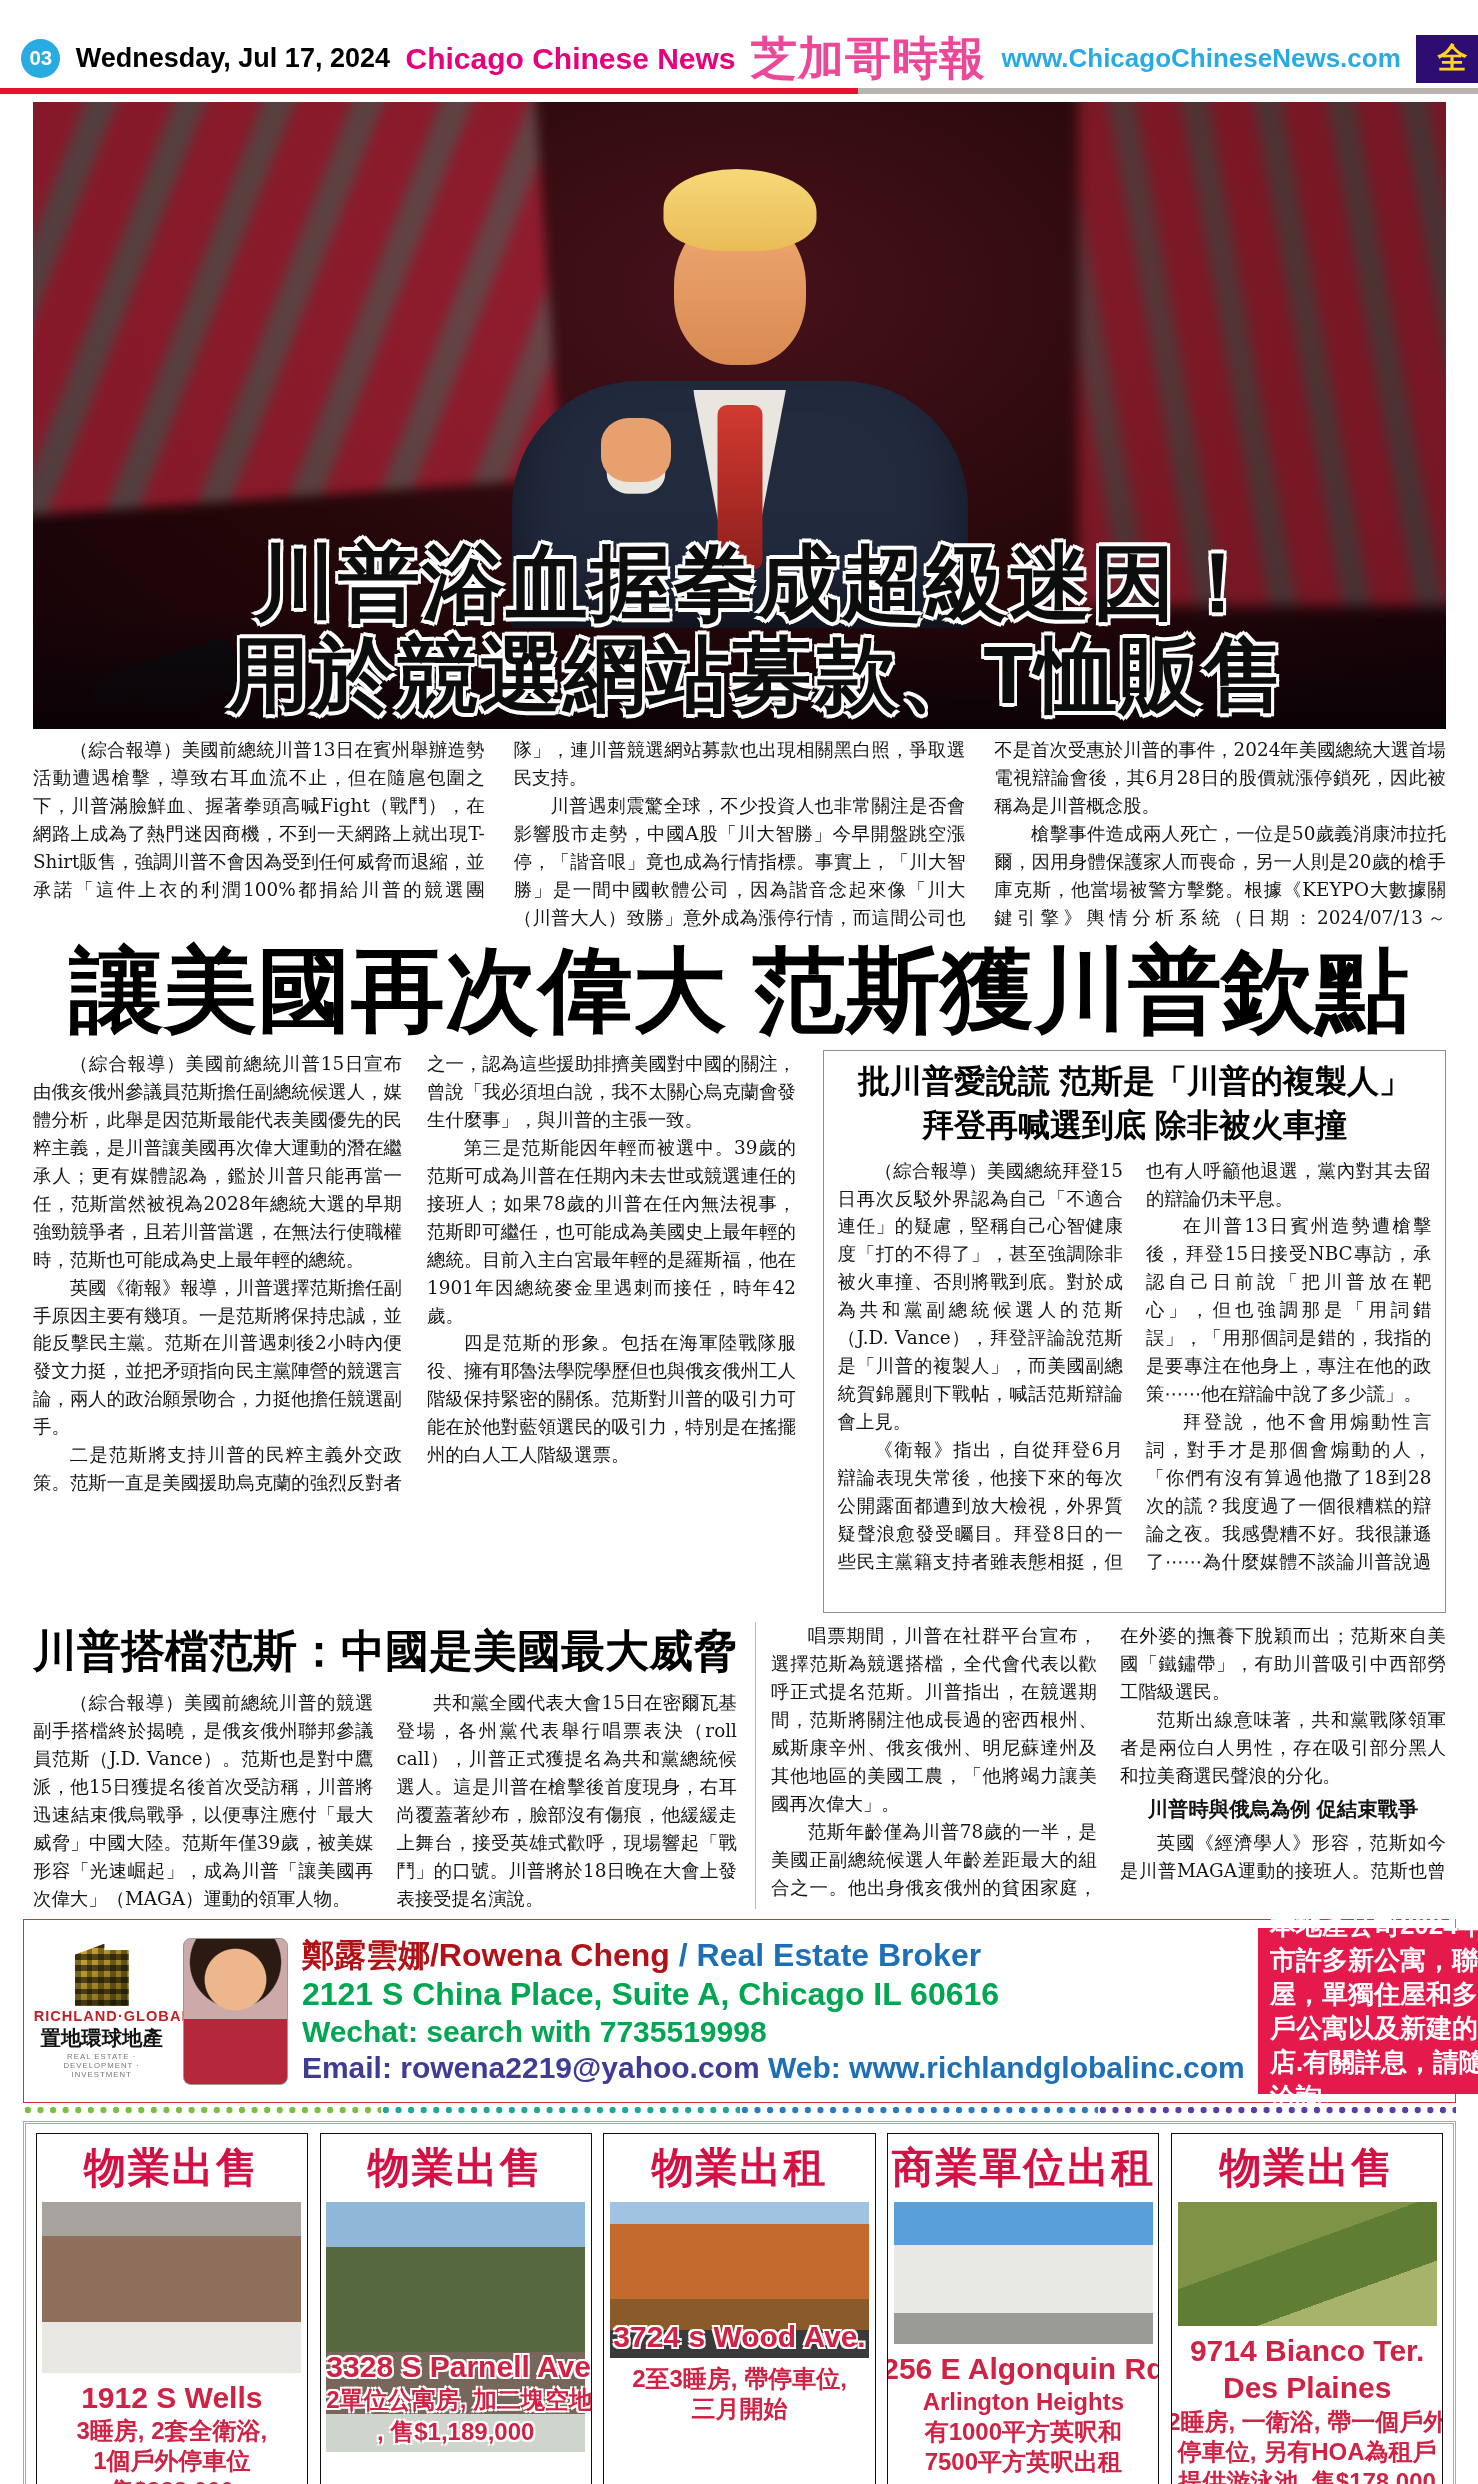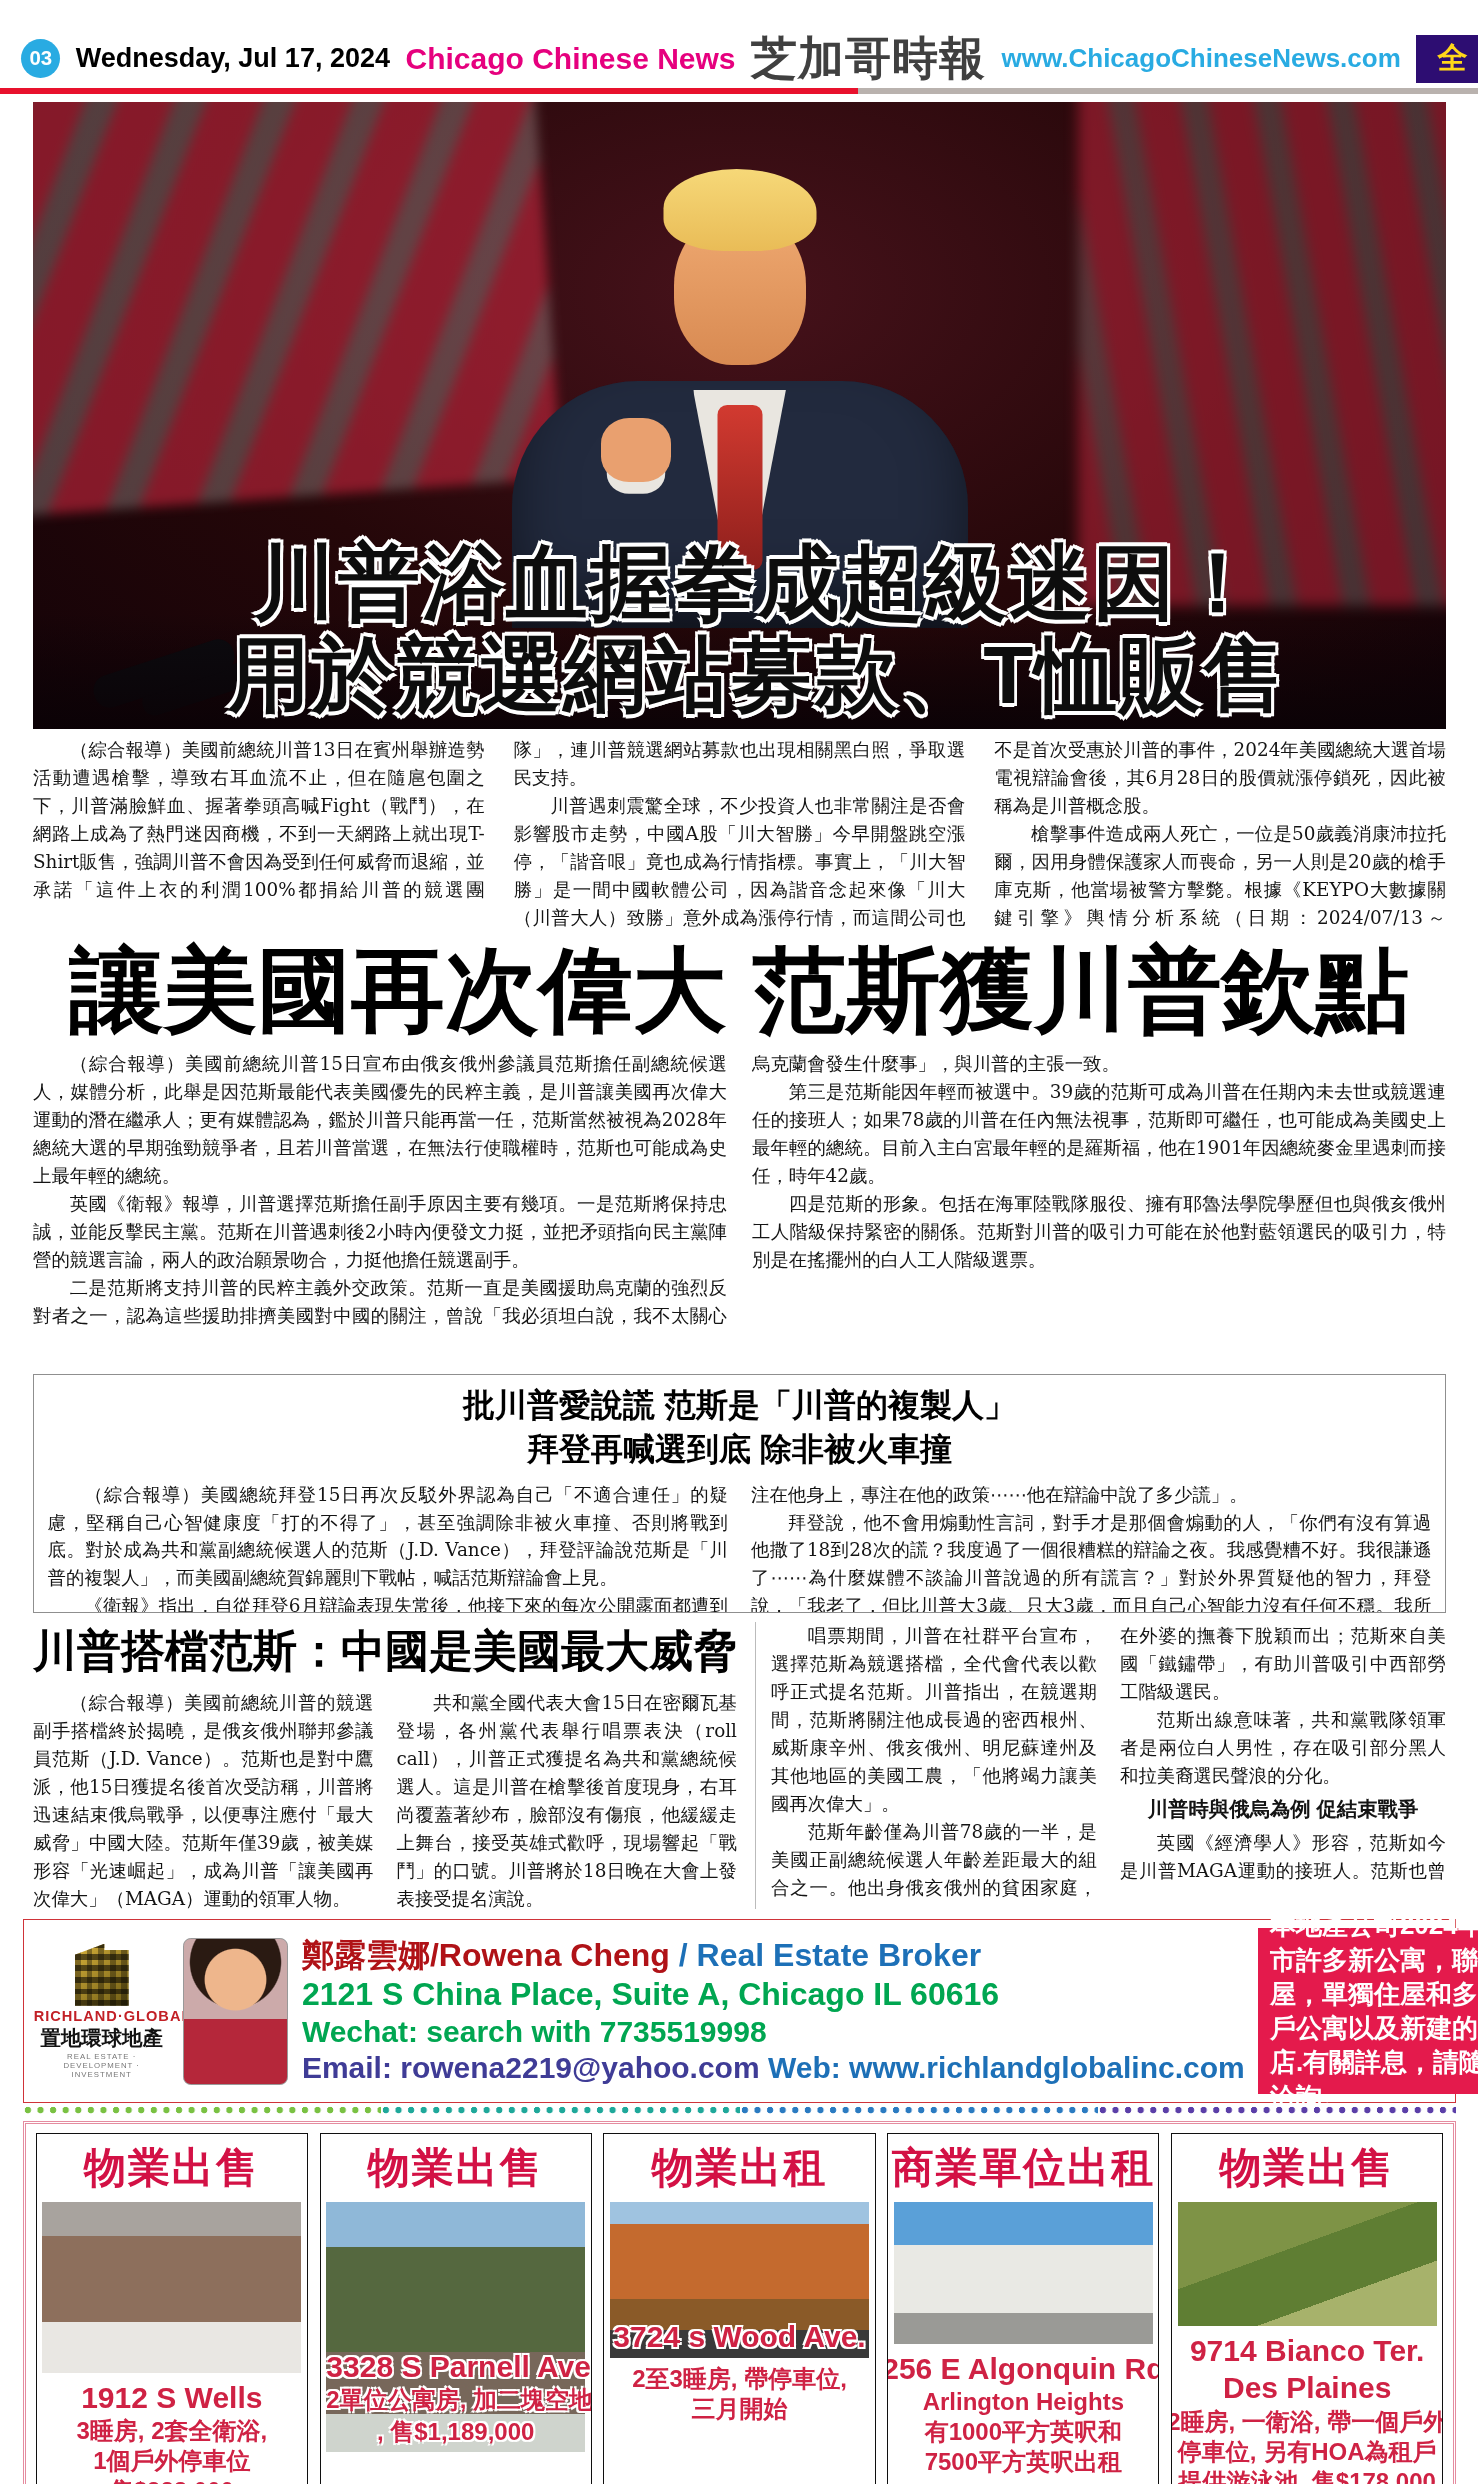--- a/index.html
+++ b/index.html
@@ -5,21 +5,21 @@
   * { margin:0; padding:0; box-sizing:border-box; }
   html,body { width:1479px; background:#ffffff; font-family:"Liberation Sans", sans-serif; }
   body { height:2484px; overflow:hidden; }
 
   
   .masthead { display:flex; align-items:center; gap:15.5px; padding:9.7px 21.3px 5.8px 21.3px; height:62px;margin-top:26px; }
   .pgcircle { width:39px; height:39px; border-radius:50%; background:#29abe2; color:#fff;
               font-weight:bold; font-size:20.4px; display:flex; align-items:center; justify-content:center; flex:0 0 auto; }
   .m-date { color:#000000; font-weight:bold; font-size:27px; white-space:nowrap; }
   .m-en   { color:#e6007e; font-weight:bold; font-size:30px; white-space:nowrap; }
-  .m-zh   { color:#404040; font-weight:900; font-size:46px; white-space:nowrap; letter-spacing:1px; }
+  .m-zh   { color:#ec4899; font-weight:900; font-size:46px; white-space:nowrap; letter-spacing:1px; }
   .m-url  { color:#29abe2; font-weight:bold; font-size:26px; white-space:nowrap; flex:1; }
   .m-section { background:#2d0d72; color:#ffd619; font-weight:900; font-size:30px;
                padding:3.9px 9.7px 3.9px 21.3px; letter-spacing:13.6px; white-space:nowrap; }
   .m-rule { height:5.8px; margin:0; background:linear-gradient(to right,#e8112d 0 58%,#b9b2ae 58%); }
 
   
   .photo { position:relative; margin:7.8px 33px 0 33px; height:627px; overflow:hidden;
            background:radial-gradient(ellipse at 50% 30%, #47121b 0%, #250709 55%, #140308 100%); }
   .flag-left { position:absolute; left:-68px; top:-49px; width:582px; height:446px;
            background:repeating-linear-gradient(115deg, rgba(186,36,58,.78) 0 53px, rgba(236,226,222,.30) 53px 83px);
@@ -50,21 +50,21 @@
 
   
   .bodytext { font-family:"DejaVu Serif", serif; font-size:18.4px; line-height:1.52; text-align:justify; color:#141414; }
   .bodytext p { text-indent:2em; }
 
   .lead-article { margin:7.8px 33px 0 33px; height:202px; overflow:hidden; column-count:3; column-gap:29px; }
 
   .h-maga { margin:5.8px 33px 0 33px; text-align:center; font-weight:900; font-size:92px; line-height:1.0;
             color:#000; white-space:nowrap; transform:scaleX(1.02); transform-origin:center; }
 
-  .maga-wrap { display:flex; gap:20px; margin:13.6px 33px 0 33px; height:563px; overflow:hidden;flex-direction:column; }
+  .maga-wrap { display:flex; gap:27px; margin:13.6px 33px 0 33px; height:563px; overflow:hidden; }
   .maga-left { flex:0 0 54%; column-count:2; column-gap:25px; overflow:hidden; }
   .maga-right { flex:1; border:1px solid #8f8f8f; padding:9.7px 13.6px 7.8px 13.6px; overflow:hidden; }
   .maga-right-head { text-align:center; font-weight:900; font-size:32px; line-height:1.35; color:#000; margin-bottom:9.7px; }
   .maga-right-body { column-count:2; column-gap:23px; height:427px; overflow:hidden; }
 
   .vance-wrap { display:flex; gap:17.5px; margin:9.7px 33px 0 33px; height:287px; overflow:hidden; }
   .vance-left { flex:0 0 49.5%; }
   .h-vance { font-weight:900; font-size:44px; color:#000; white-space:nowrap; letter-spacing:0; margin-bottom:7.8px; }
   .vance-left-body { column-count:2; column-gap:23px; height:225px; overflow:hidden; }
   .vance-right { flex:1; border-left:1px solid #bbb; padding-left:15.5px; column-count:2; column-gap:23px; overflow:hidden; }

